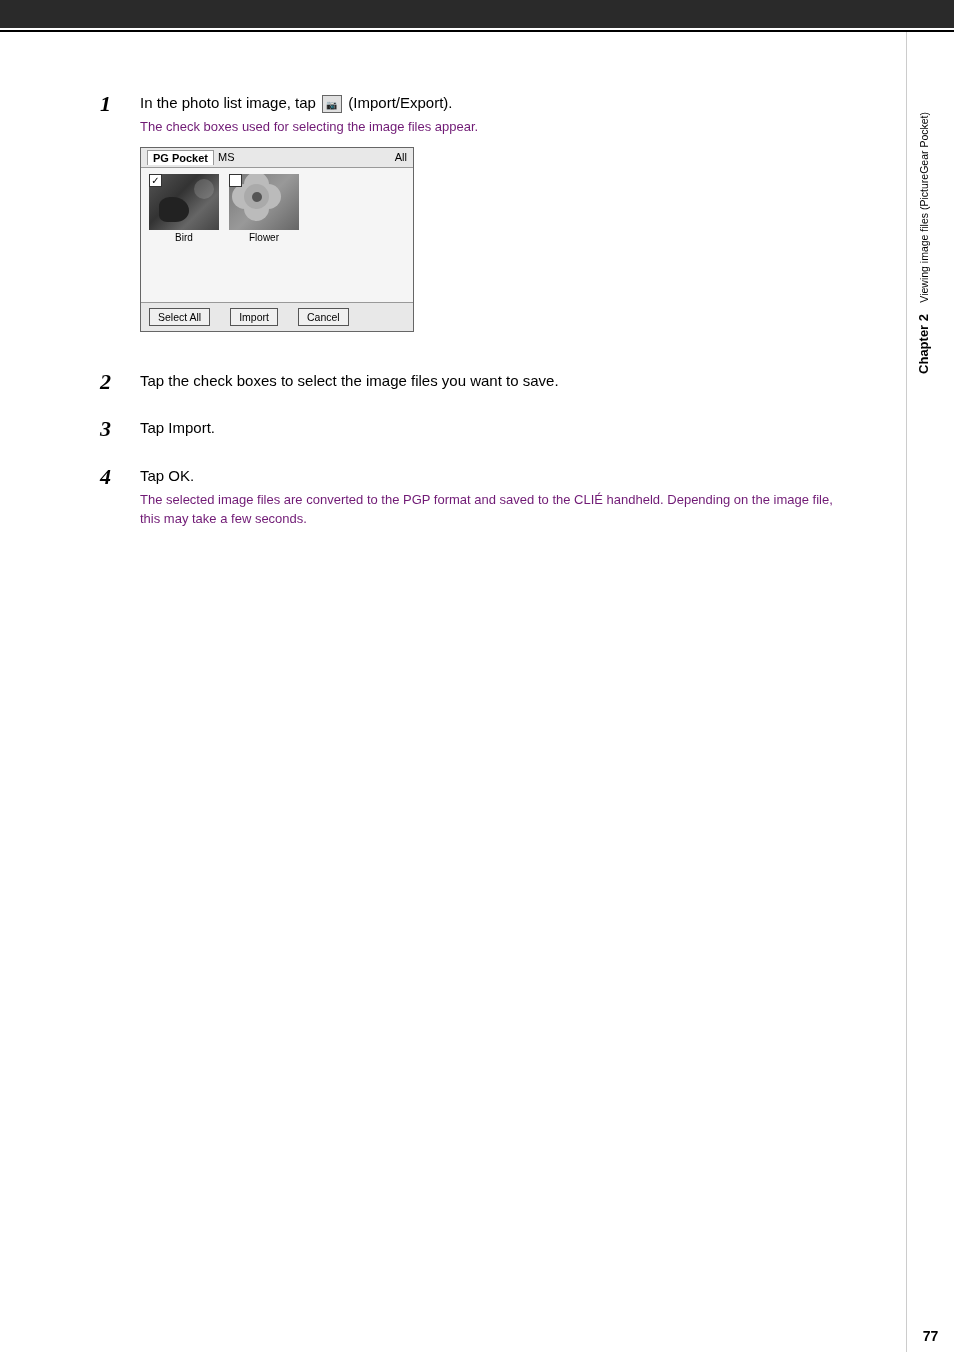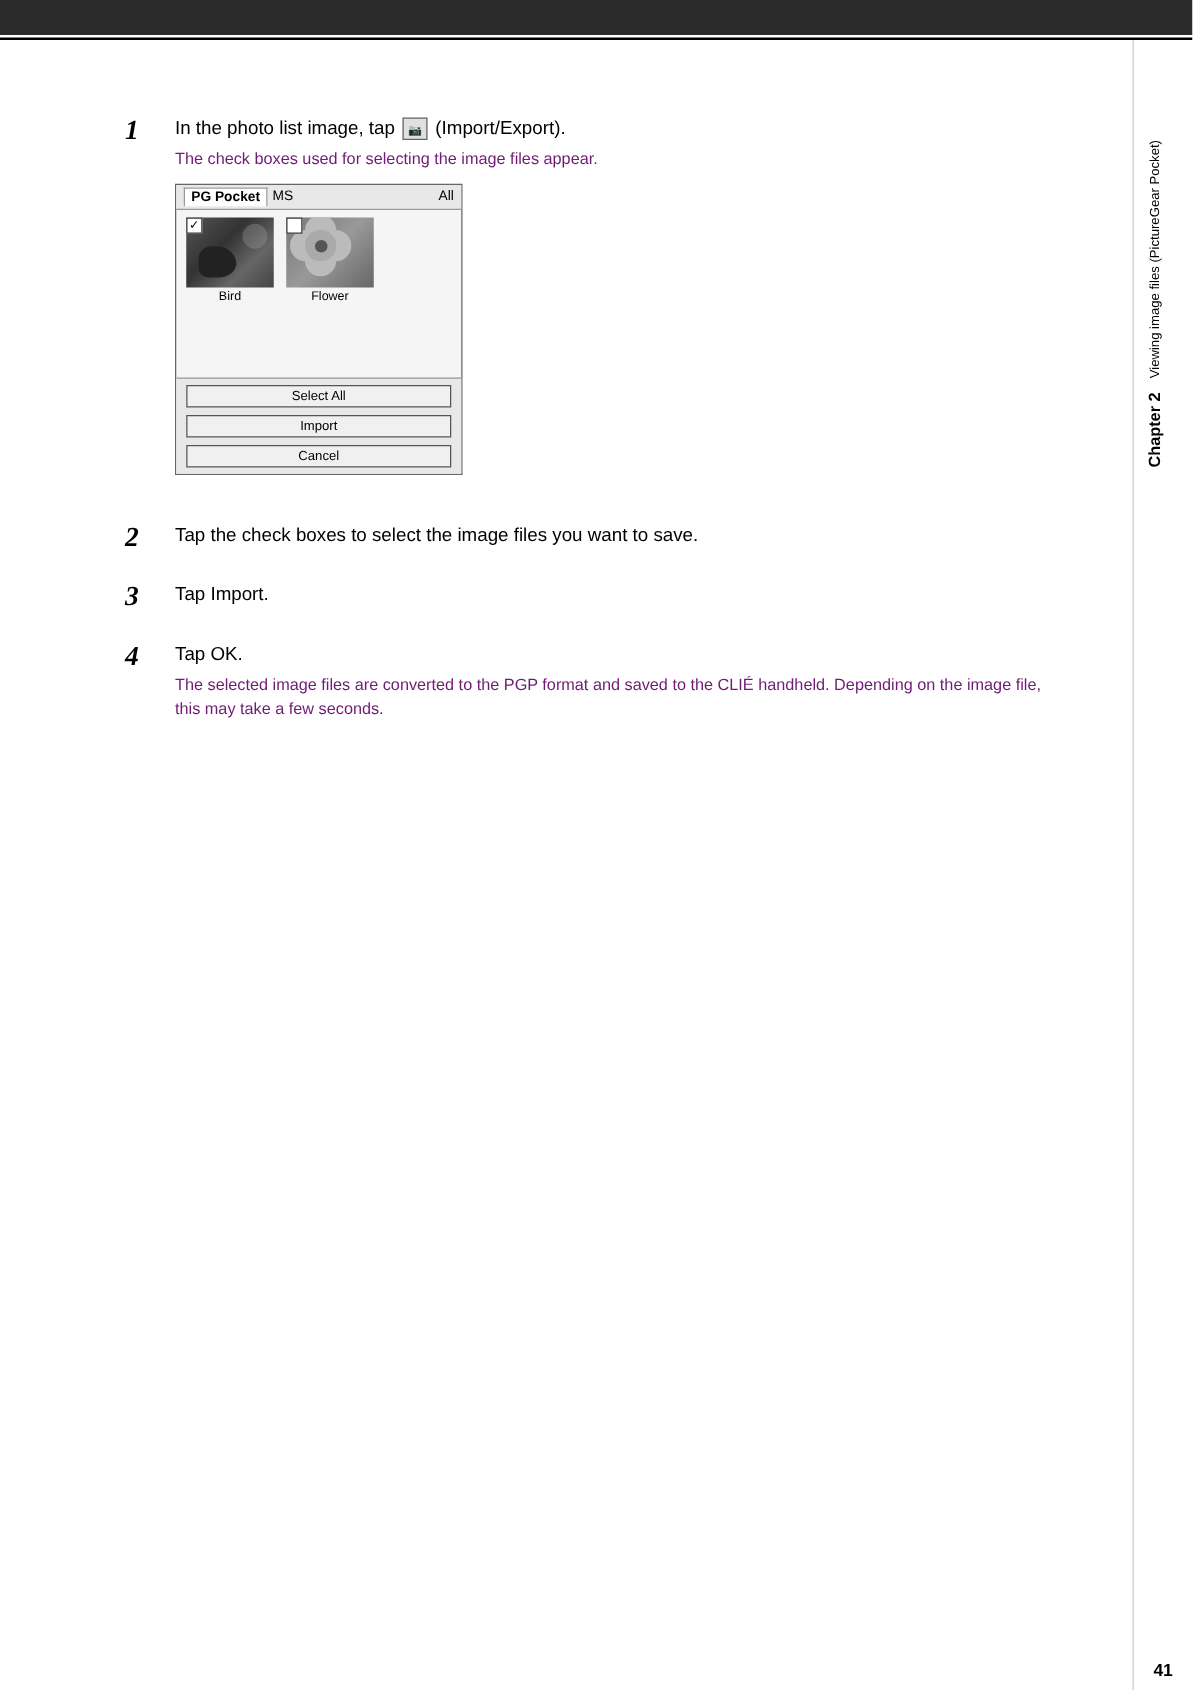--- a/index.html
+++ b/index.html
@@ -134,21 +134,21 @@
       margin: 0 2px;
       position: relative;
       font-size: 8px;
       text-align: center;
       line-height: 18px;
     }
 
     
     .screenshot-box {
       border: 1px solid #666;
-      width: 230px;
+      width: 274px;
       margin: 10px 0 16px 0;
       background: #f5f5f5;
       padding: 0;
     }
 
     .ss-header {
       display: flex;
       flex-direction: row;
       align-items: center;
       background: #e8e8e8;
@@ -284,24 +284,24 @@
       color: #000;
       margin-top: 2px;
     }
 
     .ss-empty-area {
       height: 55px;
     }
 
     .ss-buttons {
       display: flex;
-      flex-direction: column;
+      flex-direction: row;
       border-top: 1px solid #999;
       padding: 5px 8px;
-      gap: 6px;
+      gap: 20px;
       background: #e8e8e8;
     }
 
     .ss-btn {
       border: 1px solid #555;
       background: #f0f0f0;
       padding: 2px 8px;
       font-size: 10.5px;
       cursor: pointer;
     }
@@ -382,15 +382,15 @@
       </div>
     </div>
 
   </div>
 
   <div class="right-sidebar">
     <div class="sidebar-chapter-label">
       <span class="sidebar-chapter-num">Chapter 2</span>
       <span class="sidebar-chapter-title">Viewing image files (PictureGear Pocket)</span>
     </div>
-    <div class="page-number">41</div>
+    <div class="page-number">77</div>
   </div>
 </div>
 
 </body></html>

